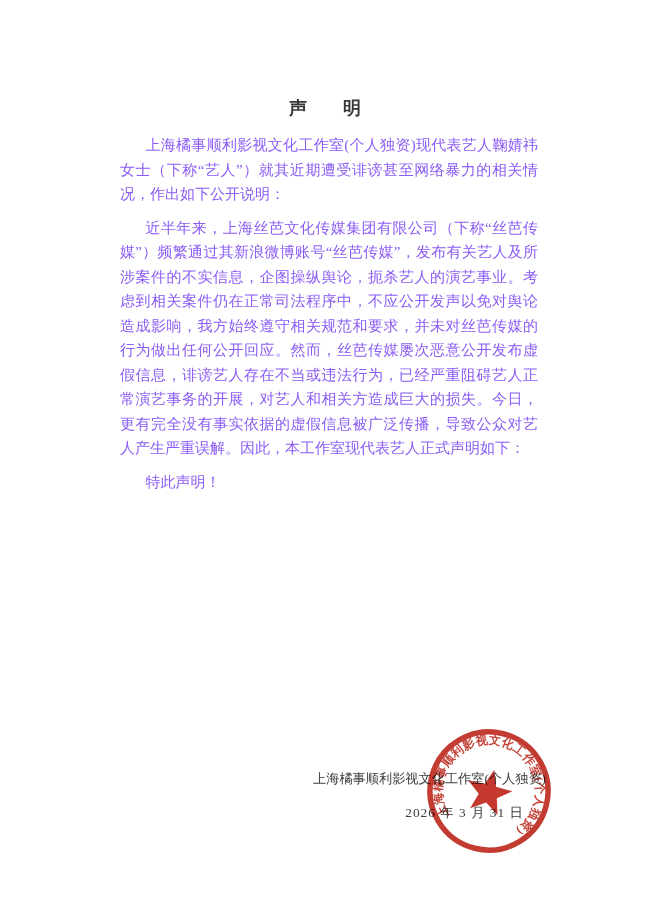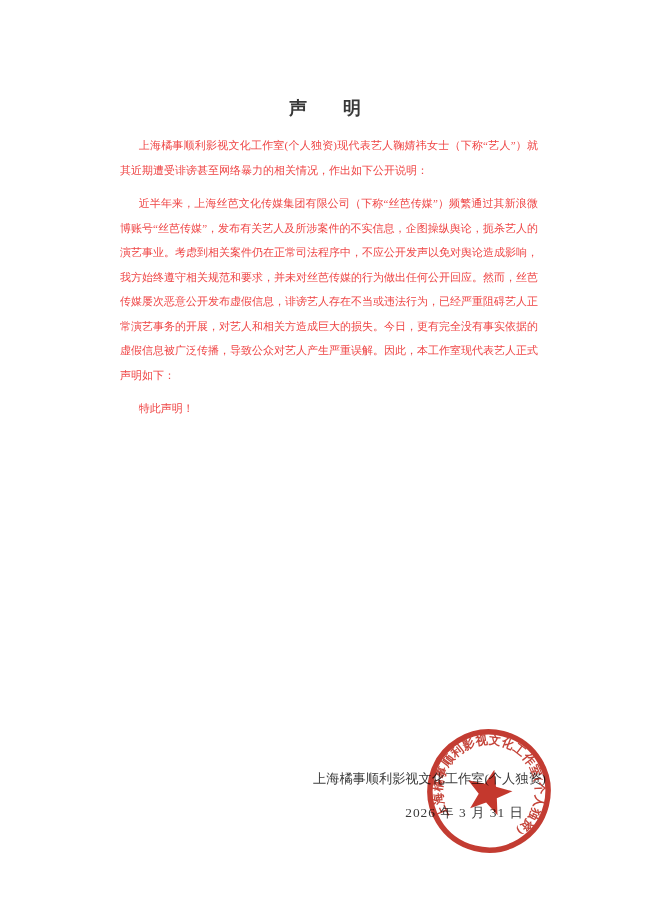--- a/index.html
+++ b/index.html
@@ -20,24 +20,24 @@
     top: 96px; left: 0; width: 650px;
     margin: 0;
     text-align: center;
     font-size: 18px;
     font-weight: bold;
     color: #383838;
   }
   .content {
     position: absolute;
     left: 120px; top: 133px; width: 418px;
-    font-size: 11px;
+    font-size: 15px;
     line-height: 24.5px;
     text-align: justify;
-    color: #ef4444;
+    color: #8b5cf6;
   }
   .content p { margin: 0 0 9px 0; text-indent: 1.7em; }
   .content p.closing { margin-top: 4px; }
   .signature {
     position: absolute;
     top: 770px; right: 104px;
     font-size: 13.2px;
     color: #3d3d3d;
     white-space: nowrap;
   }

